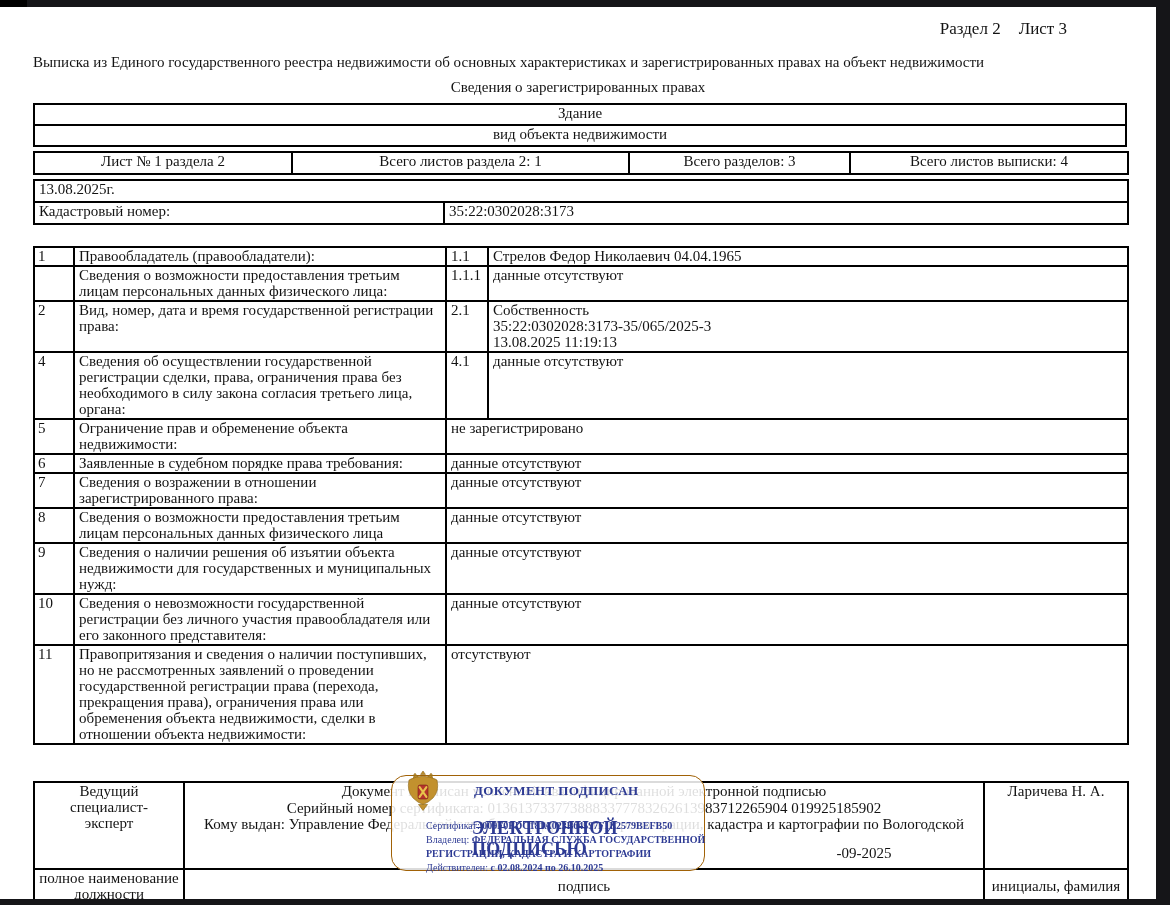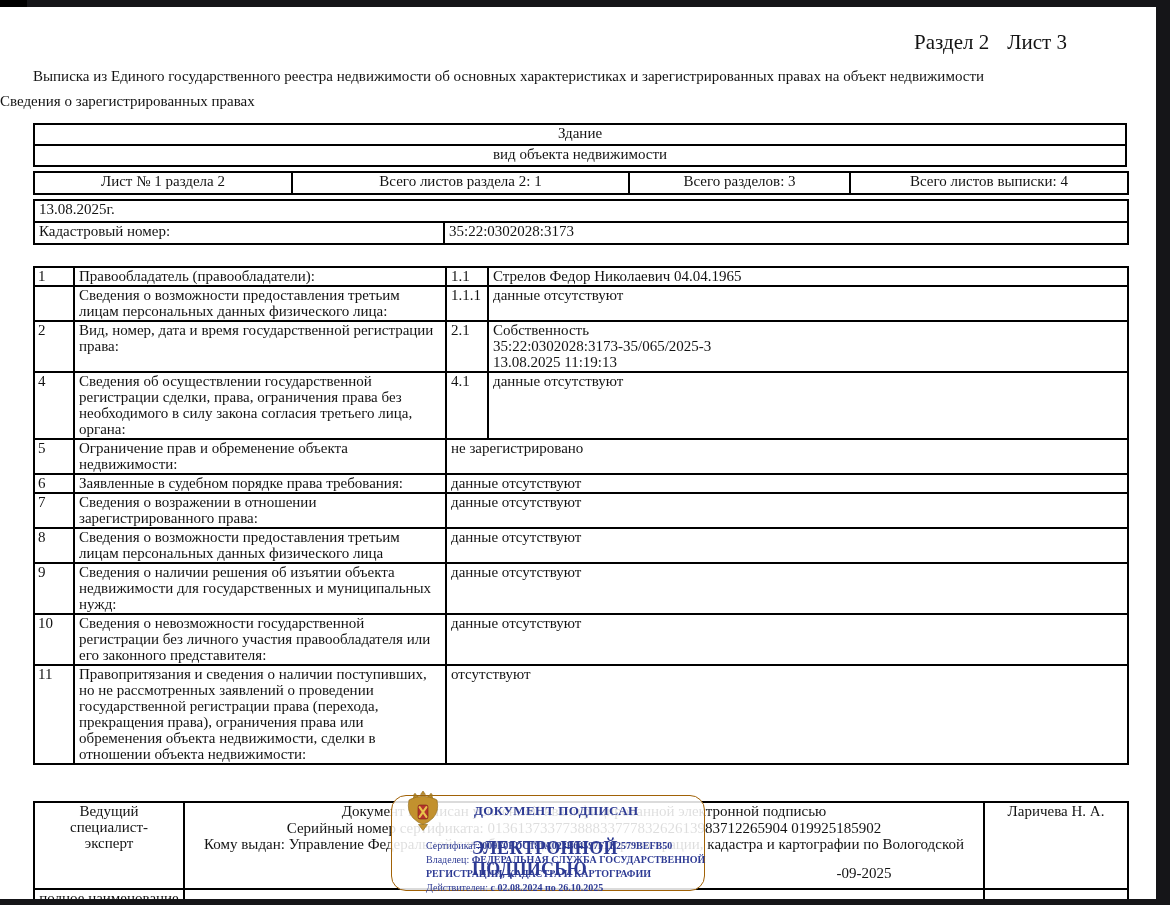--- a/index.html
+++ b/index.html
@@ -7,34 +7,34 @@
     width:1170px;height:905px;overflow:hidden;position:relative;
     background:#151518;
     font-family:"Liberation Serif","DejaVu Serif",serif;
     color:#131313;
   }
   .corner-dark{position:absolute;left:0;top:0;width:27px;height:8px;background:#000;}
   .page{
     position:absolute;left:0;top:7px;width:1156px;height:892px;
     background:#ffffff;overflow:hidden;
   }
-  .corner{ text-align:right;padding:27px 89px 0 0;font-size:21px;line-height:17px;}
+  .corner{ text-align:right;padding:13px 89px 0 0;font-size:17px;line-height:17px;}
   .corner .sheet{margin-left:18px;}
   .title{margin:17px 30px 0 33px;text-align:left;font-size:15px;line-height:17px;}
-  .subtitle{margin-top:8px;font-size:15px;line-height:17px;}
+  .subtitle{margin-top:8px;text-align:center;font-size:15px;line-height:17px;}
 
   table.tbl{
     border-collapse:collapse;table-layout:fixed;
     margin-left:33px;width:1094px;font-size:15px;
   }
   table.tbl td{
     border:2px solid #000;padding:0 4px 1px 4px;
     vertical-align:top;line-height:16px;overflow:hidden;
   }
-  .object-table{margin-top:13px;border-radius:9px;}
+  .object-table{margin-top:7px;border-radius:9px;}
   .object-table td{text-align:center;height:18px;}
   .sheets-table{margin-top:4px;}
   .sheets-table td{text-align:center;height:19px;}
   .meta-table{margin-top:4px;}
   .meta-table td{height:19px;}
   .rights-table{margin-top:21px;}
   .rights-table td.num{padding-left:3px;}
   .rights-table td.val{white-space:pre-line;}
 
   .sig-wrap{position:relative;margin-top:36px;}

